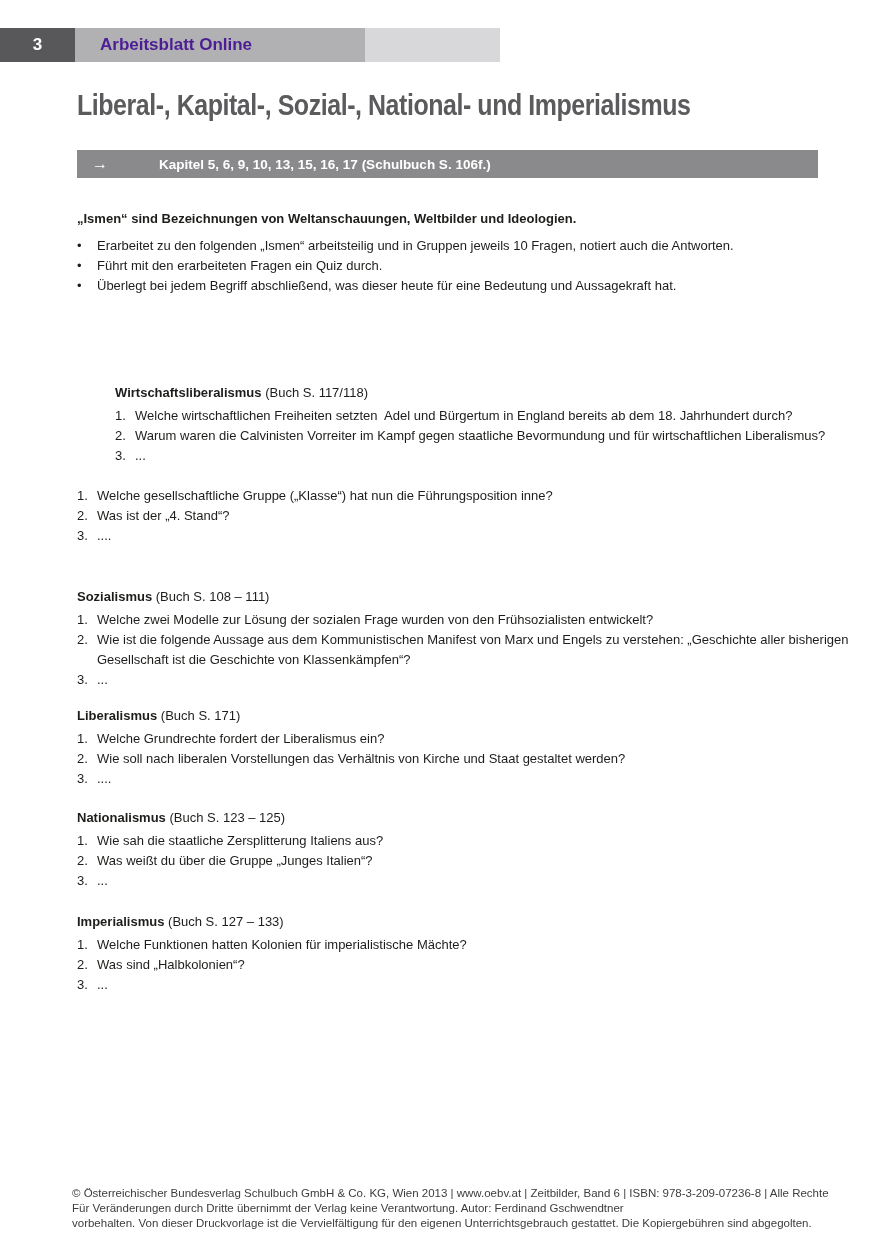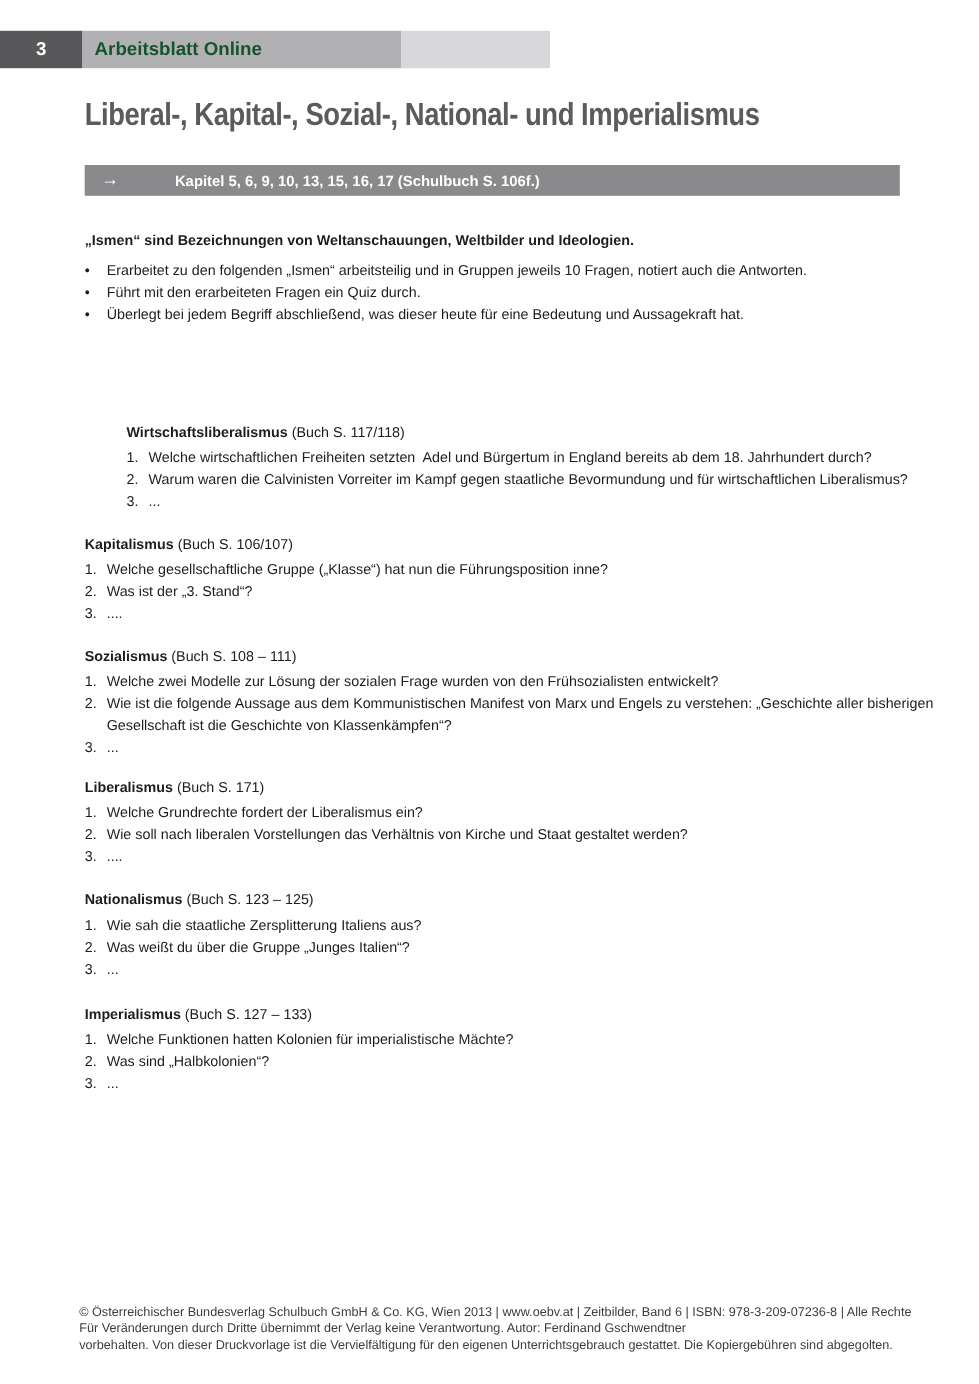--- a/index.html
+++ b/index.html
@@ -11,23 +11,23 @@
     color:#1d1d1b;
     overflow:hidden;
   }
   
   .band{position:absolute;top:28px;left:0;height:34px;display:flex;}
   .band-badge{
     width:75px;height:34px;background:#58585a;color:#ffffff;
     font-size:17px;font-weight:bold;display:flex;align-items:center;justify-content:center;
   }
   .band-title{
-    width:290px;height:34px;background:#b1b1b3;color:#14532d;
+    width:290px;height:34px;background:#b1b1b3;color:#4c1d95;
     font-size:17px;font-weight:bold;display:flex;align-items:center;
-    padding-left:11px;box-sizing:border-box;
+    padding-left:25px;box-sizing:border-box;
   }
   .band-tail{width:135px;height:34px;background:#d8d8da;}
   
   .doc-title{
     position:absolute;top:90px;left:77px;margin:0;
     font-size:29px;line-height:1.1;font-weight:bold;color:#5b5b5d;
     letter-spacing:-0.5px;white-space:nowrap;
     transform:scaleX(0.86);transform-origin:left center;
   }
   
@@ -104,28 +104,27 @@
         <span class="qnum">2.</span>
         <span class="qtext"><b>Warum</b><span> waren die Calvinisten Vorreiter im Kampf gegen staatliche Bevormundung und für wirtschaftlichen Liberalismus?</span></span>
       </div>
     <div class="q">
         <span class="qnum">3.</span>
         <span class="qtext"><b></b><span>...</span></span>
       </div>
   </section>
 
   <section class="qa s2">
-    <h2 class="qa-heading"><span class="term">Kapitalismus</span><span class="ref"> (Buch S. 106/107)</span></h2>
     <div class="q">
         <span class="qnum">1.</span>
         <span class="qtext"><b>Welche</b><span> gesellschaftliche Gruppe („Klasse“) hat nun die Führungsposition inne?</span></span>
       </div>
     <div class="q">
         <span class="qnum">2.</span>
-        <span class="qtext"><b>Was</b><span> ist der „3. Stand“?</span></span>
+        <span class="qtext"><b>Was</b><span> ist der „4. Stand“?</span></span>
       </div>
     <div class="q">
         <span class="qnum">3.</span>
         <span class="qtext"><b></b><span>....</span></span>
       </div>
   </section>
 
   <section class="qa s3">
     <h2 class="qa-heading"><span class="term">Sozialismus</span><span class="ref"> (Buch S. 108 – 111)</span></h2>
     <div class="q">

